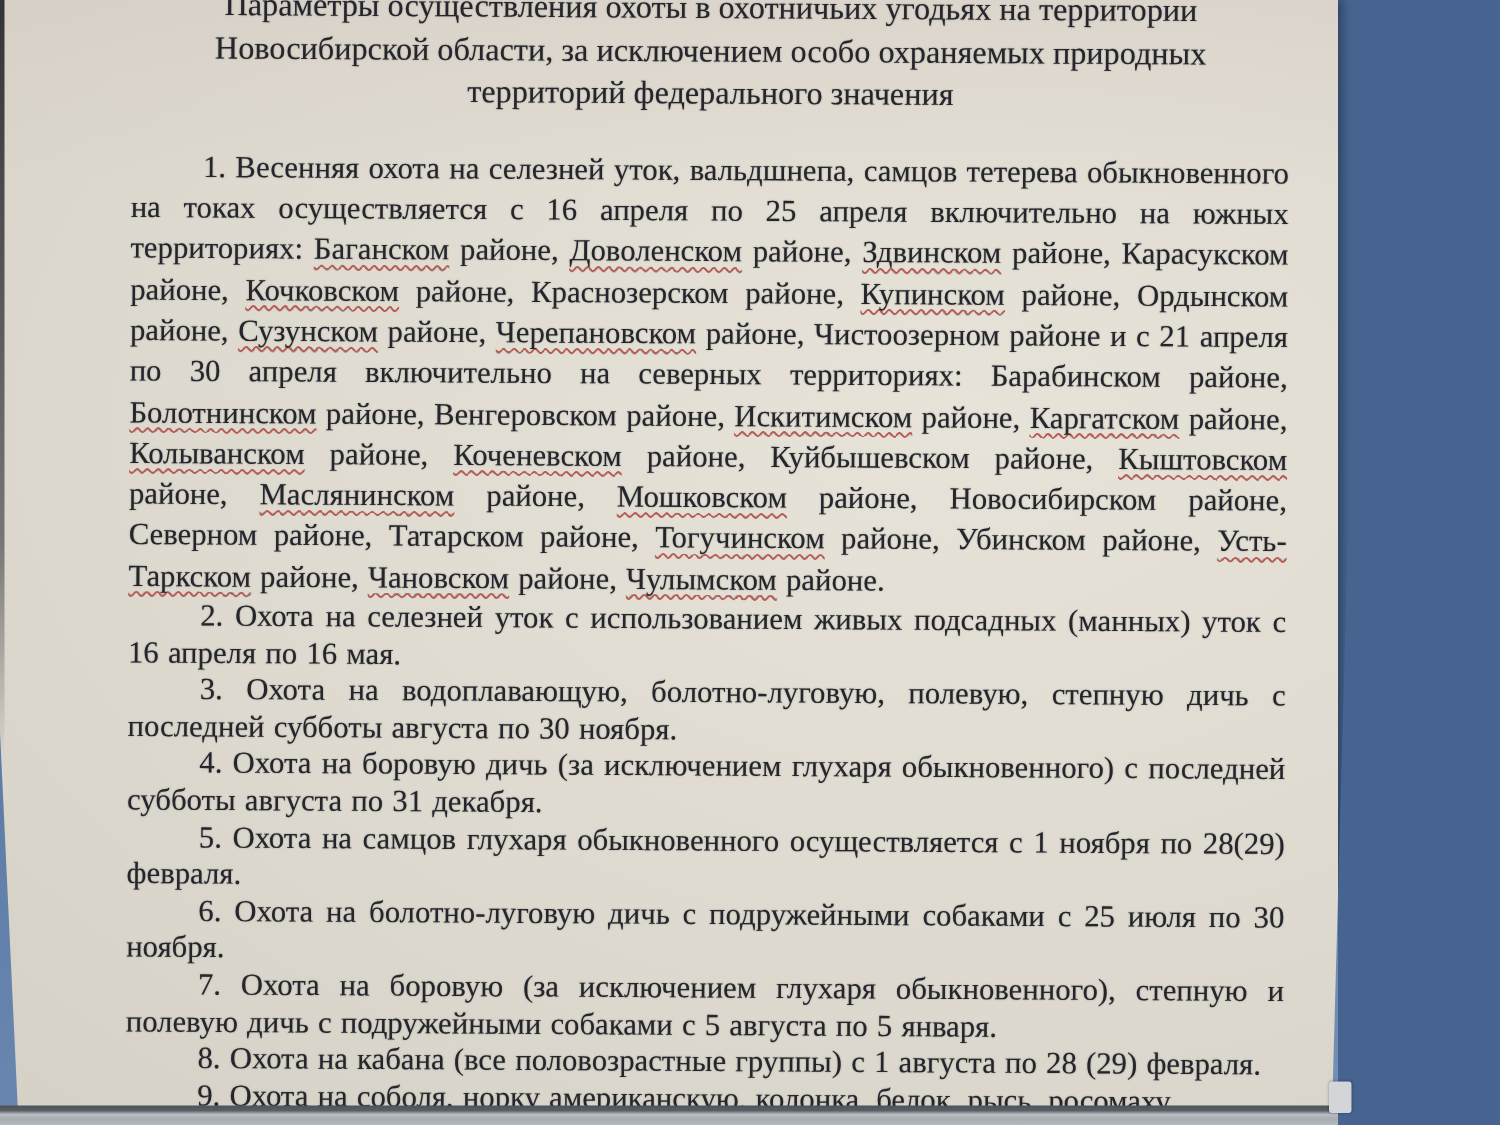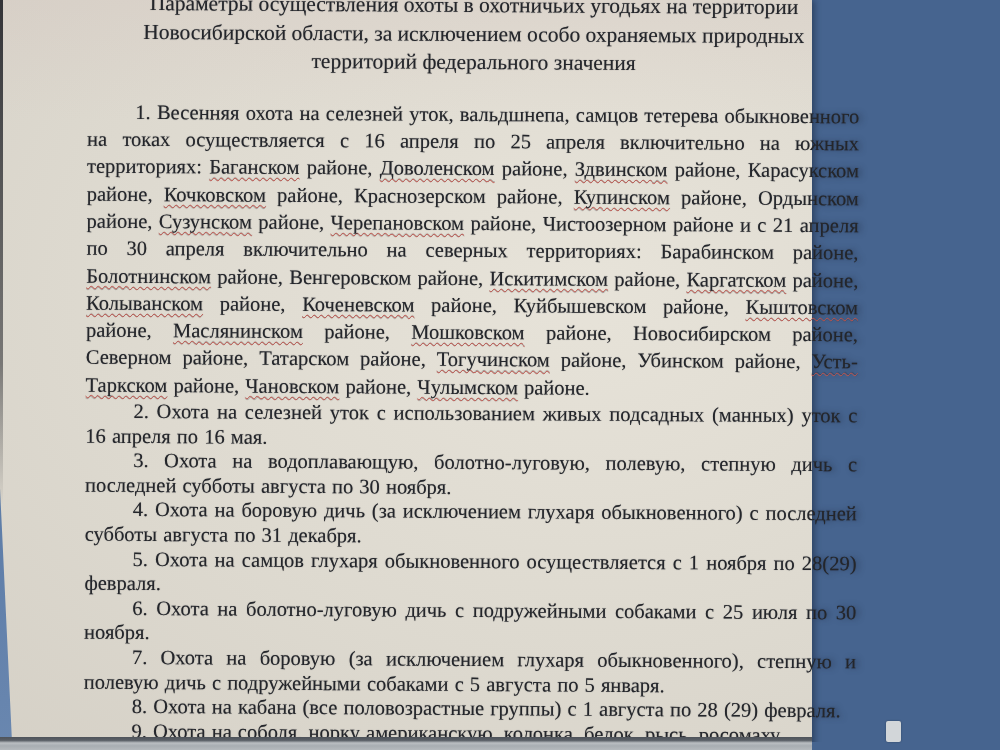--- a/index.html
+++ b/index.html
@@ -1,18 +1,18 @@
 <!DOCTYPE html>
 <html lang="ru" style="--paper: #ddd9cf; --desktop-blue: #5a7aa6; --ink: #24262b; --sqred: #c2554e; --band: #a8adb2;"><head>
 <meta charset="utf-8">
 <style>
   html,body{margin:0;padding:0;}
   body{width:1000px;height:750px;overflow:hidden;background:#46648f;}
-  .scene{position:relative;width:812px;height:750px;
-         font-family:"Liberation Serif","DejaVu Serif",serif;}
+  .scene{position:relative;width:880px;height:750px;
+         font-family:"Liberation Serif","DejaVu Serif",serif;padding-left:12px;}
 
   
   .desktop{position:absolute;inset:0;
     background:linear-gradient(165deg,#48668f 0%,var(--desktop-blue,#5a7aa6) 45%,#7490b6 100%);}
 
   
   .edge-line{position:absolute;left:0;top:0;width:3px;height:505px;z-index:3;
     background:linear-gradient(180deg,rgba(22,24,30,.85) 0%,rgba(22,24,30,.5) 72%,rgba(22,24,30,0) 100%);}
 
   

